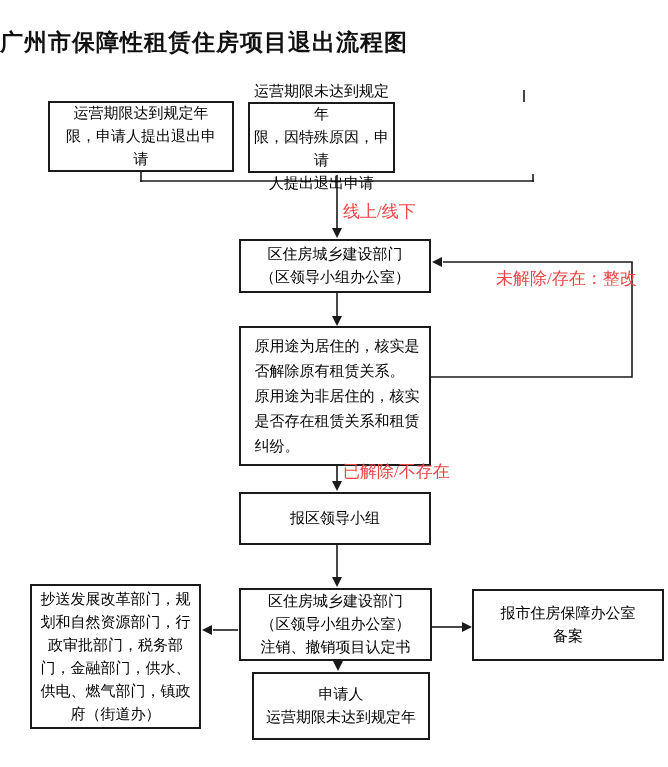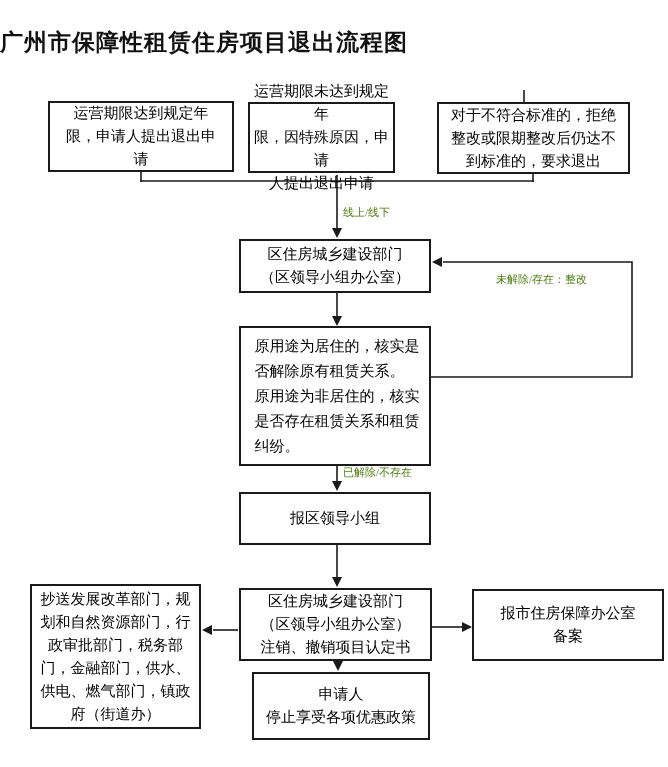--- a/index.html
+++ b/index.html
@@ -36,24 +36,24 @@
     padding:0 4px;
     color:#000000;
   }
   .box-text.align-left{
     text-align:left;
     line-height:25px;
     padding:0 6px 0 10px;
   }
   .edge-label{
     position:absolute;
-    font-size:11px;
+    font-size:17px;
     line-height:18px;
     white-space:nowrap;
-    color:#4d7c0f;
+    color:#ef4444;
   }
   svg.wires{
     position:absolute;
     left:0;top:0;
     width:668px;height:767px;
     pointer-events:none;
   }
   svg.wires line, svg.wires polyline{
     stroke:#1a1a1a;
     stroke-width:1.6;
@@ -106,25 +106,20 @@
 限，申请人提出退出申
 请</div>
   </div>
 
   <div class="box" style="left:248px;top:102px;width:147px;height:71px">
     <div class="box-text">运营期限未达到规定年
 限，因特殊原因，申请
 人提出退出申请</div>
   </div>
 
-  <div class="box" style="left:437px;top:102px;width:193px;height:72px">
-    <div class="box-text">对于不符合标准的，拒绝
-整改或限期整改后仍达不
-到标准的，要求退出</div>
-  </div>
 
   <div class="edge-label" style="left:343px;top:203px">线上/线下</div>
 
   <div class="box" style="left:239px;top:239px;width:192px;height:54px">
     <div class="box-text">区住房城乡建设部门
 （区领导小组办公室）</div>
   </div>
 
   <div class="edge-label" style="left:496px;top:270px">未解除/存在：整改</div>
 
@@ -157,16 +152,16 @@
 注销、撤销项目认定书</div>
   </div>
 
   <div class="box" style="left:472px;top:589px;width:192px;height:72px">
     <div class="box-text">报市住房保障办公室
 备案</div>
   </div>
 
   <div class="box" style="left:252px;top:672px;width:178px;height:68px">
     <div class="box-text">申请人
-停止享受各项优惠政策</div>
+运营期限未达到规定年</div>
   </div>
 
 </div>
 
 </body></html>

